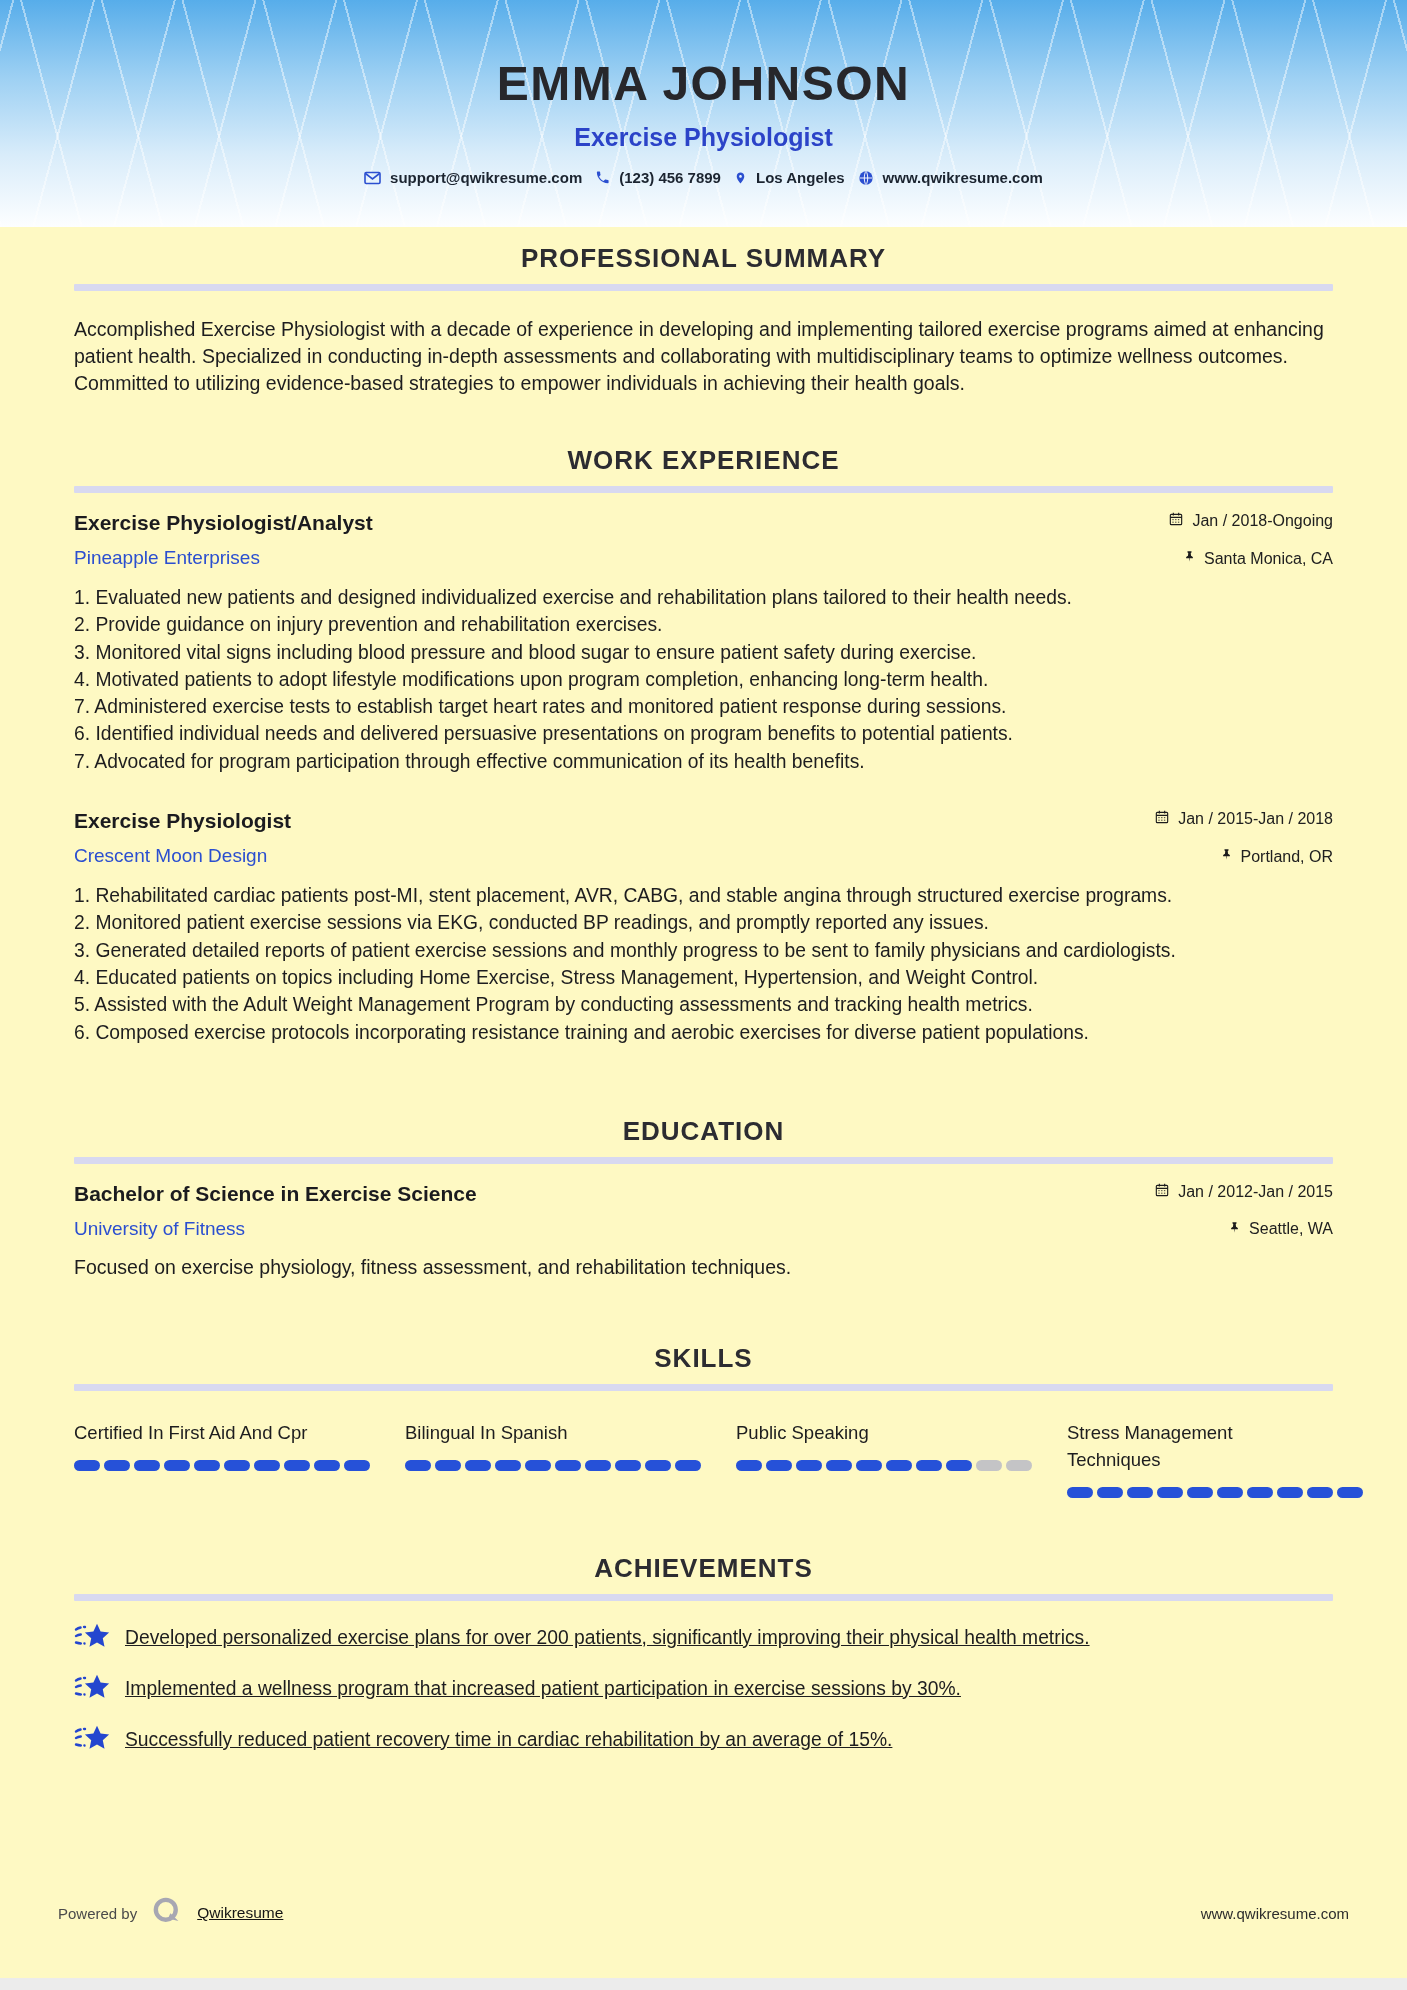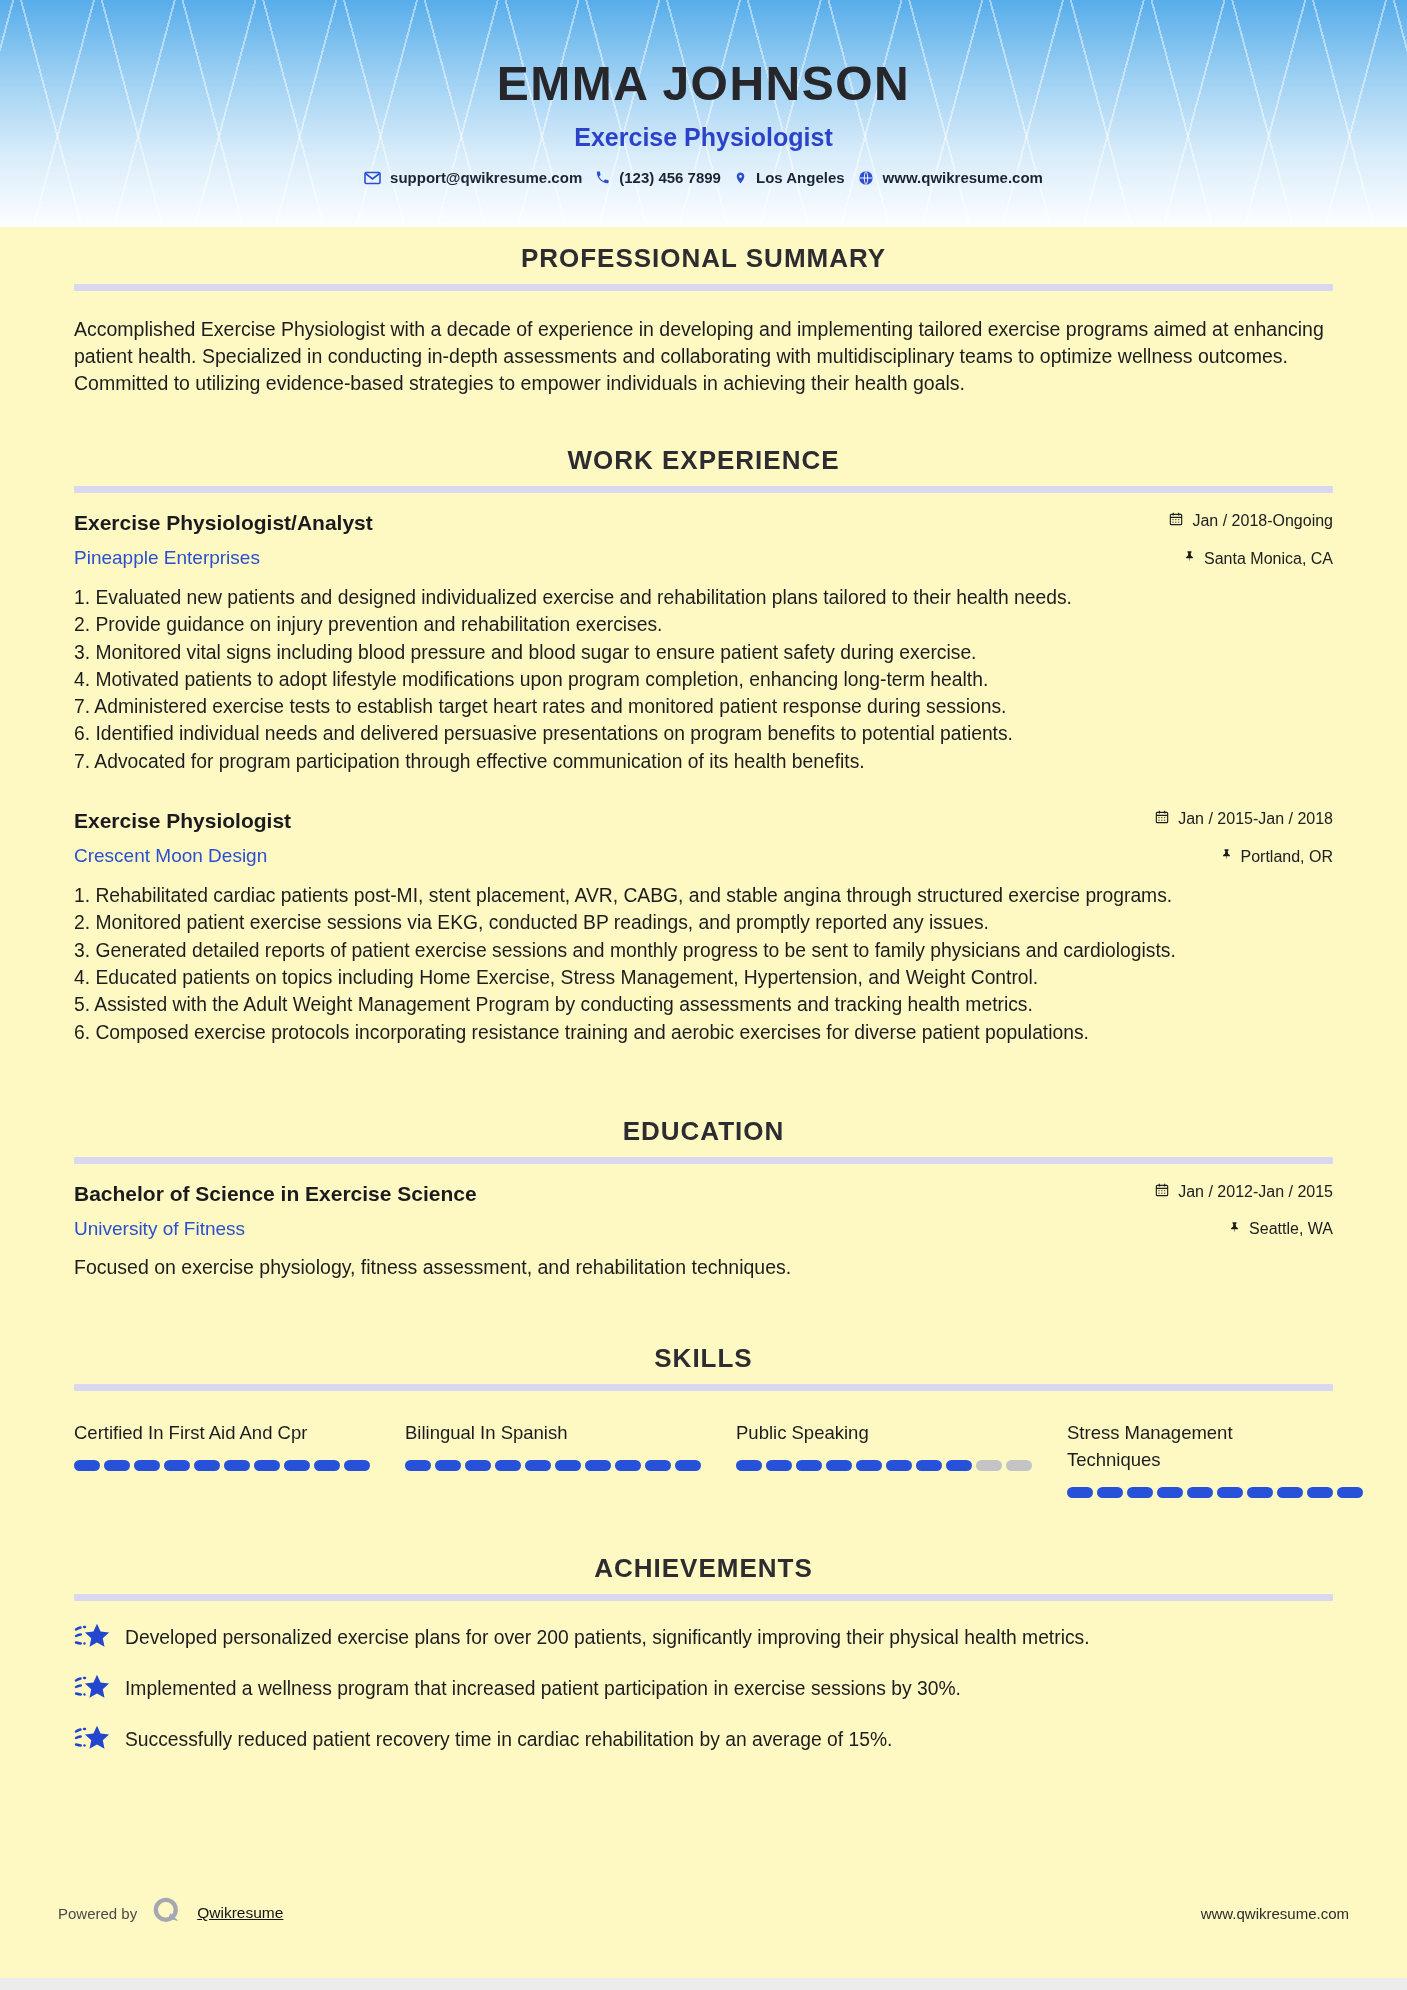--- a/index.html
+++ b/index.html
@@ -67,21 +67,21 @@
   .skill-name{font-size:18.5px;color:var(--text-dark);line-height:27px;}
   .skill:last-child .skill-name{max-width:225px;}
   .skill-bar{display:flex;gap:4px;margin-top:14px;}
   .seg{width:26px;height:11px;border-radius:5.5px;background:var(--bar-empty);flex:0 0 auto;}
   .seg.filled{background:var(--bar-filled);}
 
   
   .ach-list{margin-top:20px;}
   .ach-item{display:flex;align-items:center;gap:15px;margin-bottom:17px;}
   .ach-item svg{flex:0 0 auto;}
-  .ach-text{font-size:19.3px;line-height:26px;color:var(--text-dark);}
+  .ach-text{font-size:19.3px;line-height:26px;color:var(--text-dark);text-decoration:underline;}
 
   
   .footer{
     position:absolute;left:58px;right:58px;top:1893px;
     display:flex;justify-content:space-between;align-items:center;height:40px;
   }
   .footer-left{display:flex;align-items:center;gap:13px;}
   .powered-by{font-size:15px;color:#4a4a4a;}
   .brand-link{font-size:15.5px;color:#141414;text-decoration:underline;font-weight:400;}
   .footer-url{font-size:15px;color:#2c2c2c;}

